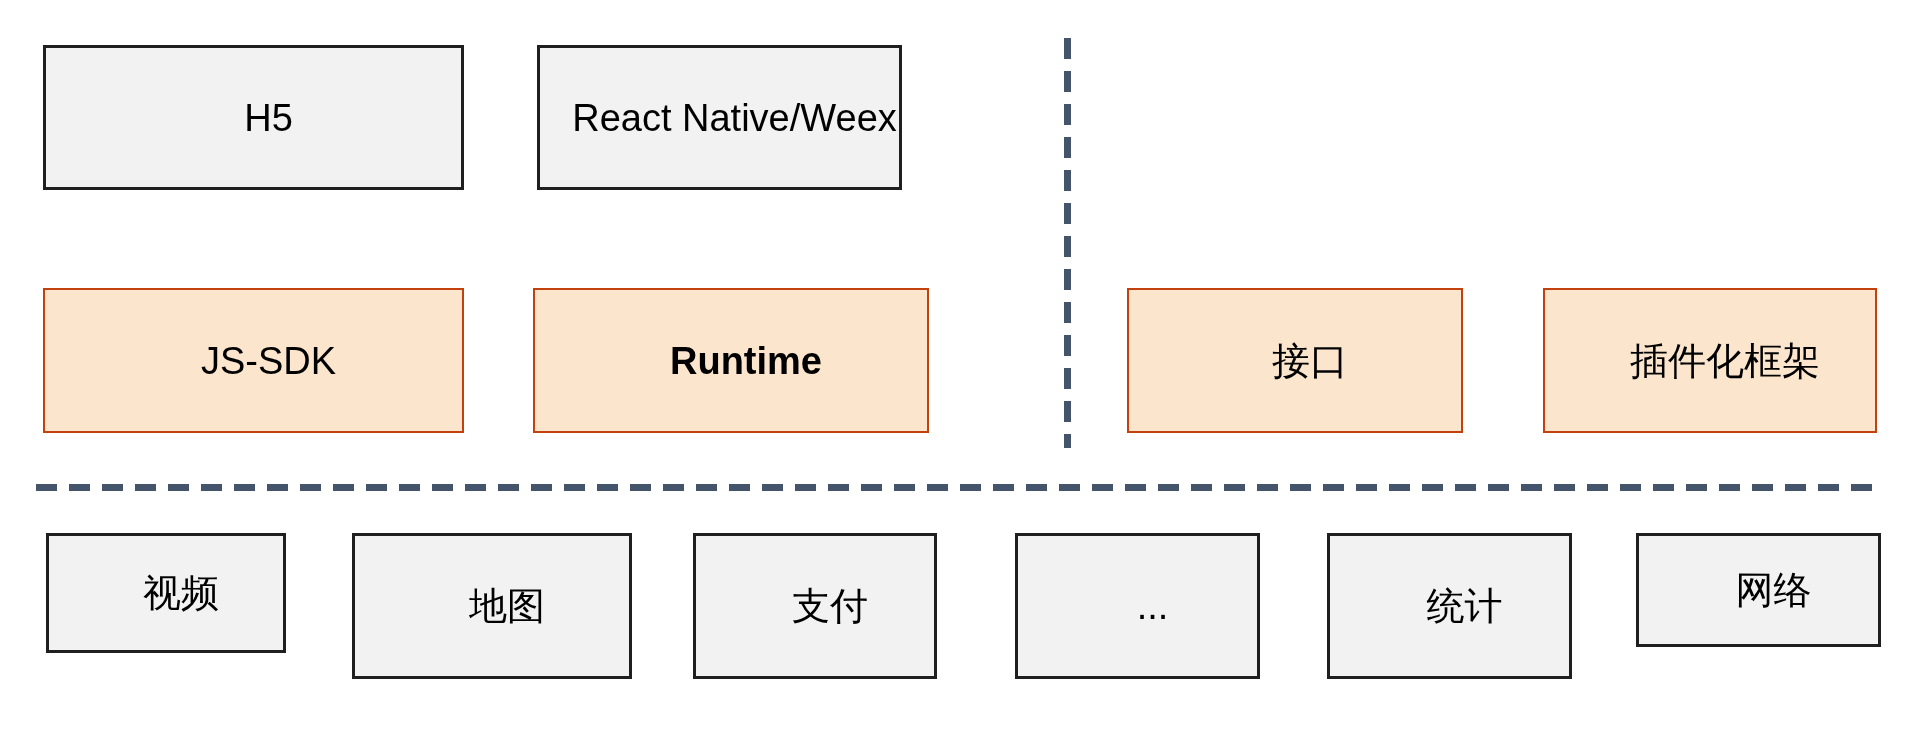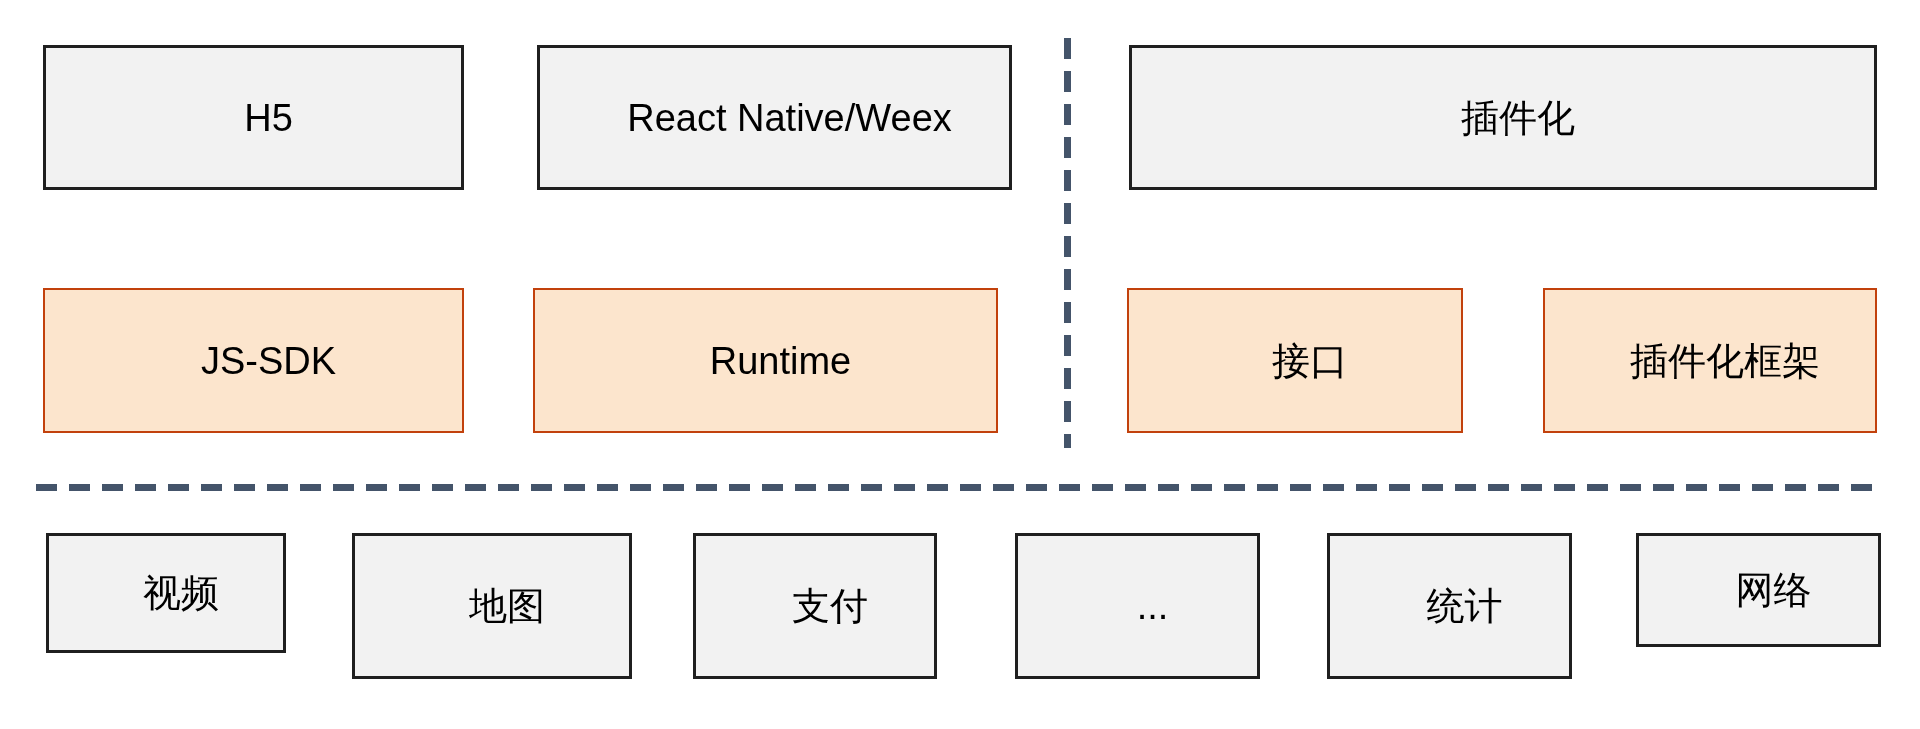--- a/index.html
+++ b/index.html
@@ -32,26 +32,26 @@
   }
   .box.orange {
     background: #fce5cd;
     border: 2px solid #c2410c;
   }
   .latin { font-family: "Liberation Sans", sans-serif; }
   .cjk   { font-family: "Liberation Serif", serif; }
 
   
   .box-h5        { left: 43px;   top: 45px;  width: 421px; height: 145px; }
-  .box-react     { left: 537px;  top: 45px;  width: 475px; height: 145px; }
+  .box-react     { left: 537px;  top: 45px;  width: 365px; height: 145px; }
   .box-pluginize { left: 1129px; top: 45px;  width: 748px; height: 145px; }
 
   
   .box-jssdk     { left: 43px;   top: 288px; width: 421px; height: 145px; }
-  .box-runtime   { left: 533px;  top: 288px; width: 465px; height: 145px; }
+  .box-runtime   { left: 533px;  top: 288px; width: 396px; height: 145px; font-weight: bold; }
   .box-interface { left: 1127px; top: 288px; width: 336px; height: 145px; }
   .box-pframe    { left: 1543px; top: 288px; width: 334px; height: 145px; }
 
   
   .box-video     { left: 46px;   top: 533px; width: 240px; height: 120px; }
   .box-map       { left: 352px;  top: 533px; width: 280px; height: 146px; }
   .box-payment   { left: 693px;  top: 533px; width: 244px; height: 146px; }
   .box-ellipsis  { left: 1015px; top: 533px; width: 245px; height: 146px; }
   .box-stats     { left: 1327px; top: 533px; width: 245px; height: 146px; }
   .box-network   { left: 1636px; top: 533px; width: 245px; height: 114px; }
@@ -80,21 +80,20 @@
 </style>
 </head>
 <body>
 
 <div class="canvas">
 
   <div class="box gray latin box-h5">H5</div>
 
   <div class="box gray latin box-react">React Native/Weex</div>
 
-  <div class="box gray cjk box-pluginize">插件化</div>
 
   <div class="divider-vertical"></div>
 
   <div class="box orange latin box-jssdk">JS-SDK</div>
 
   <div class="box orange latin box-runtime">Runtime</div>
 
   <div class="box orange cjk box-interface">接口</div>
 
   <div class="box orange cjk box-pframe">插件化框架</div>

